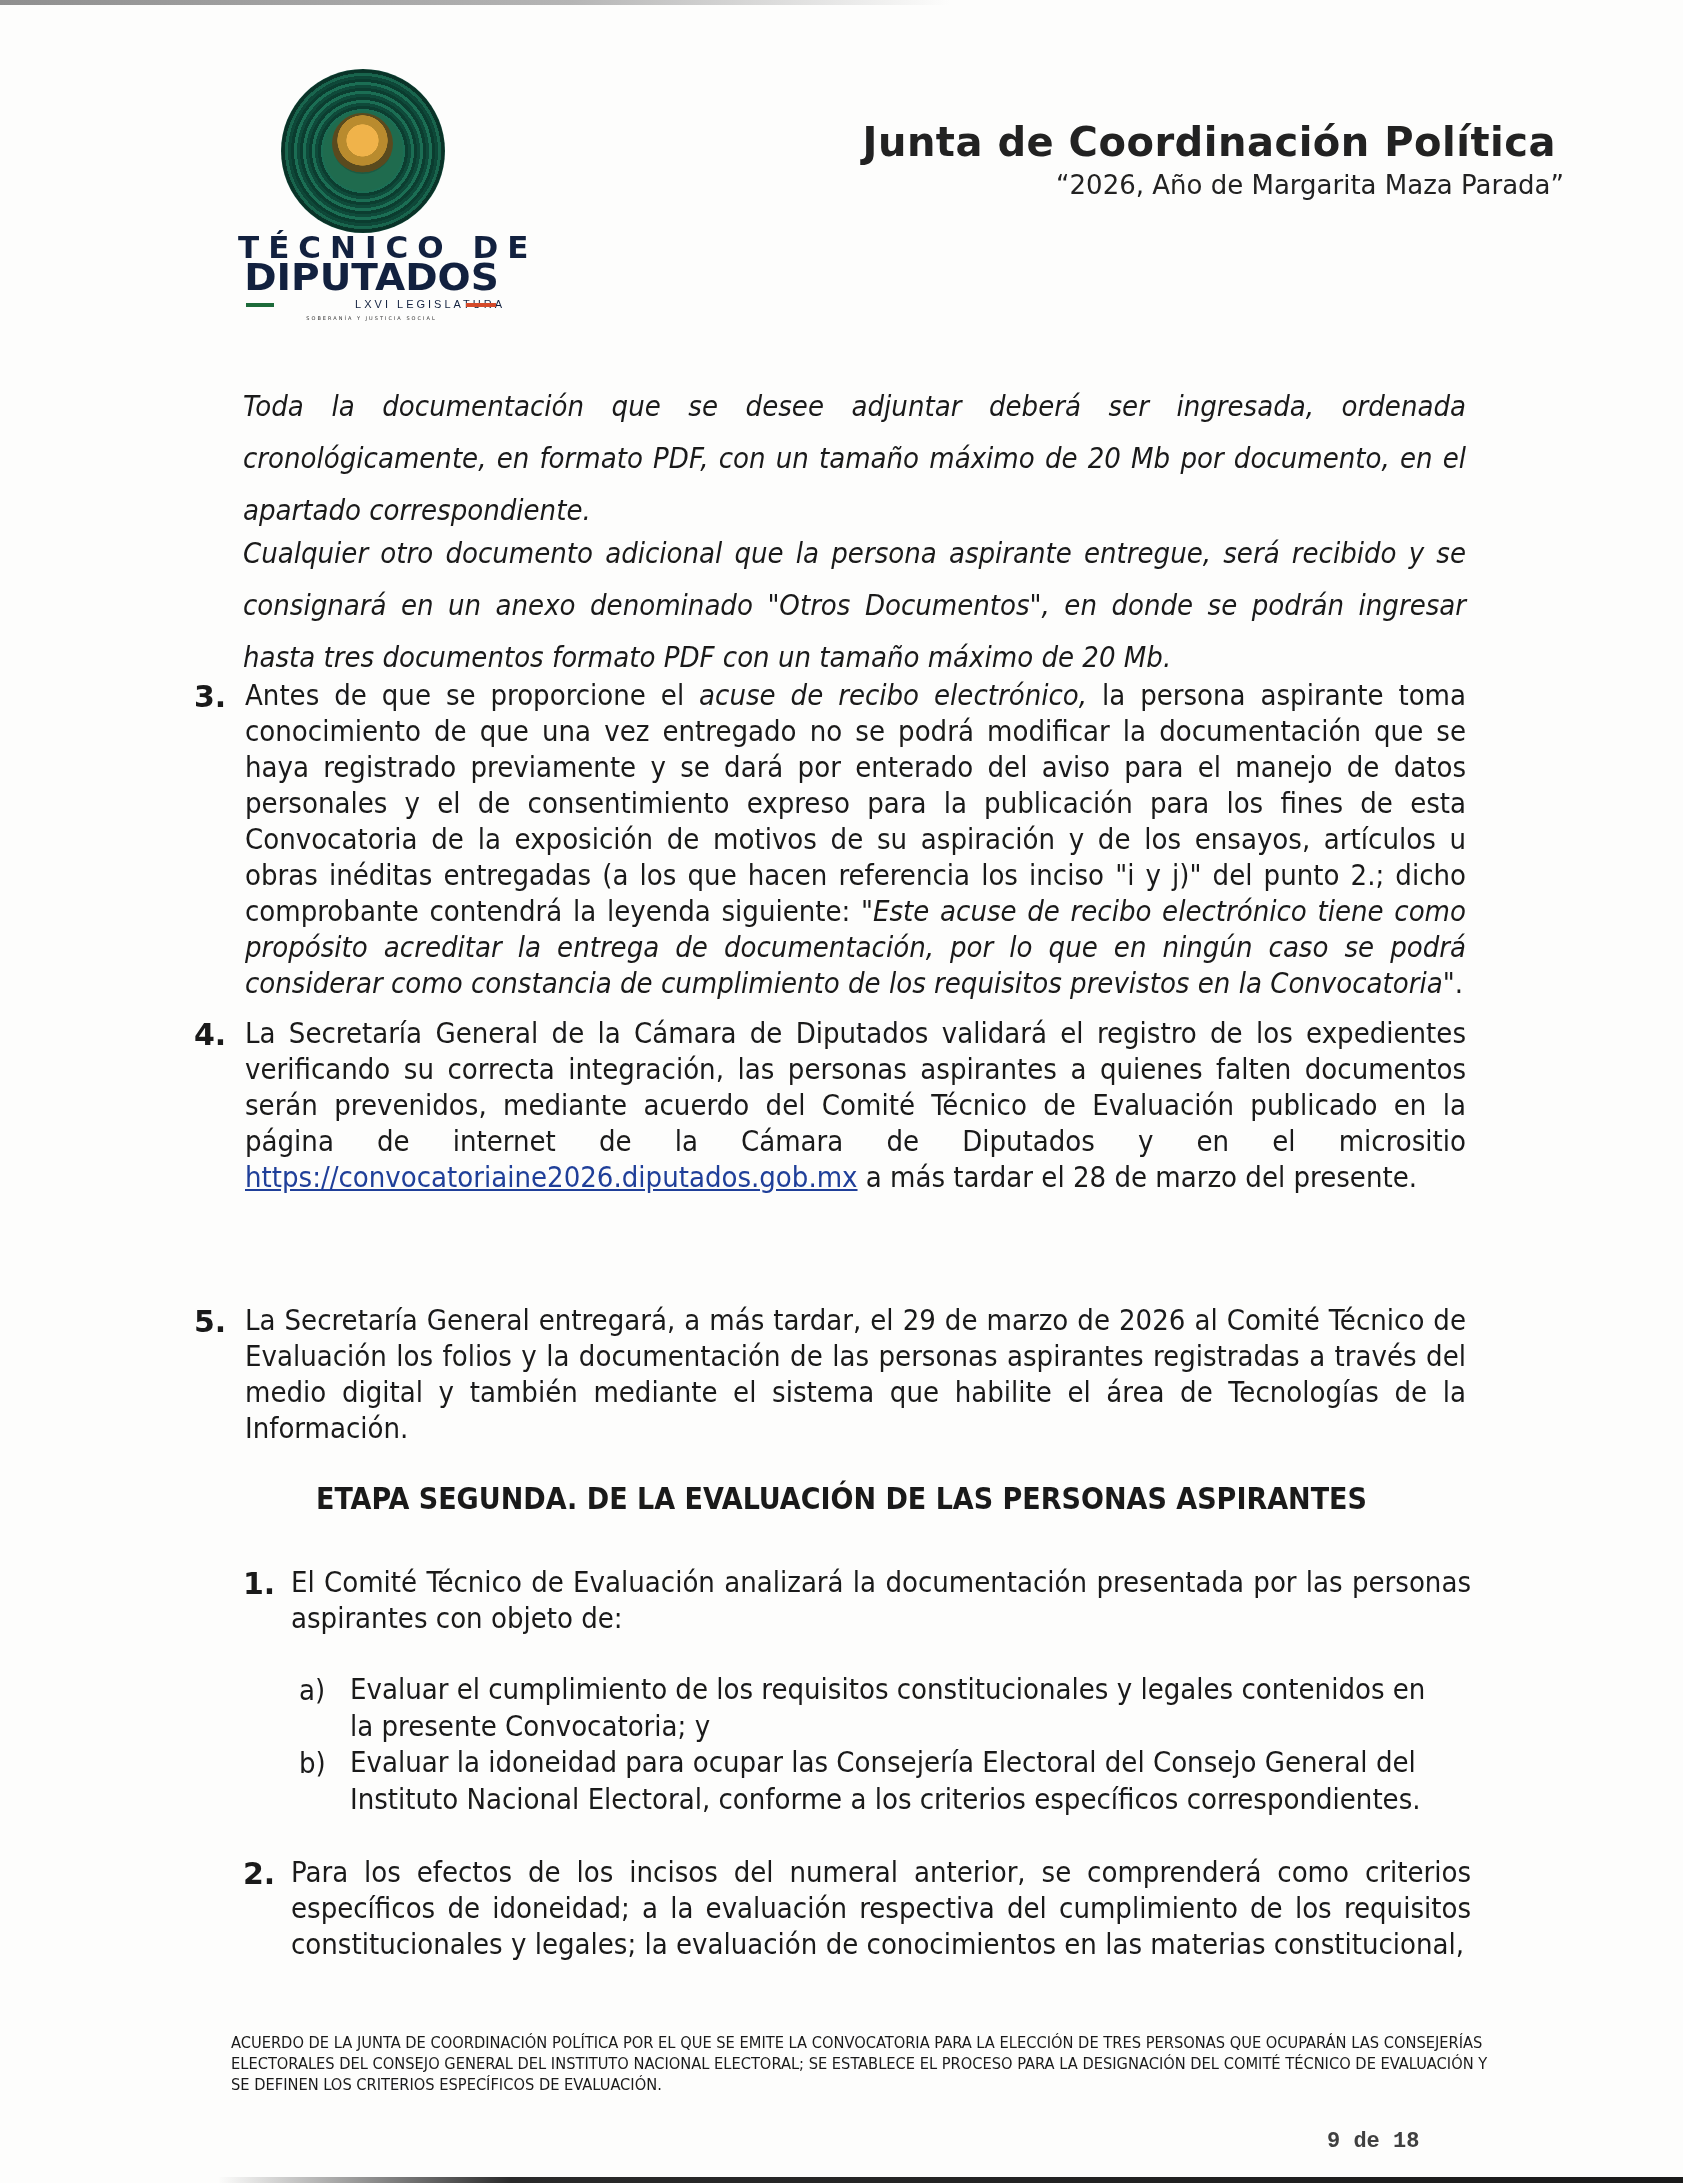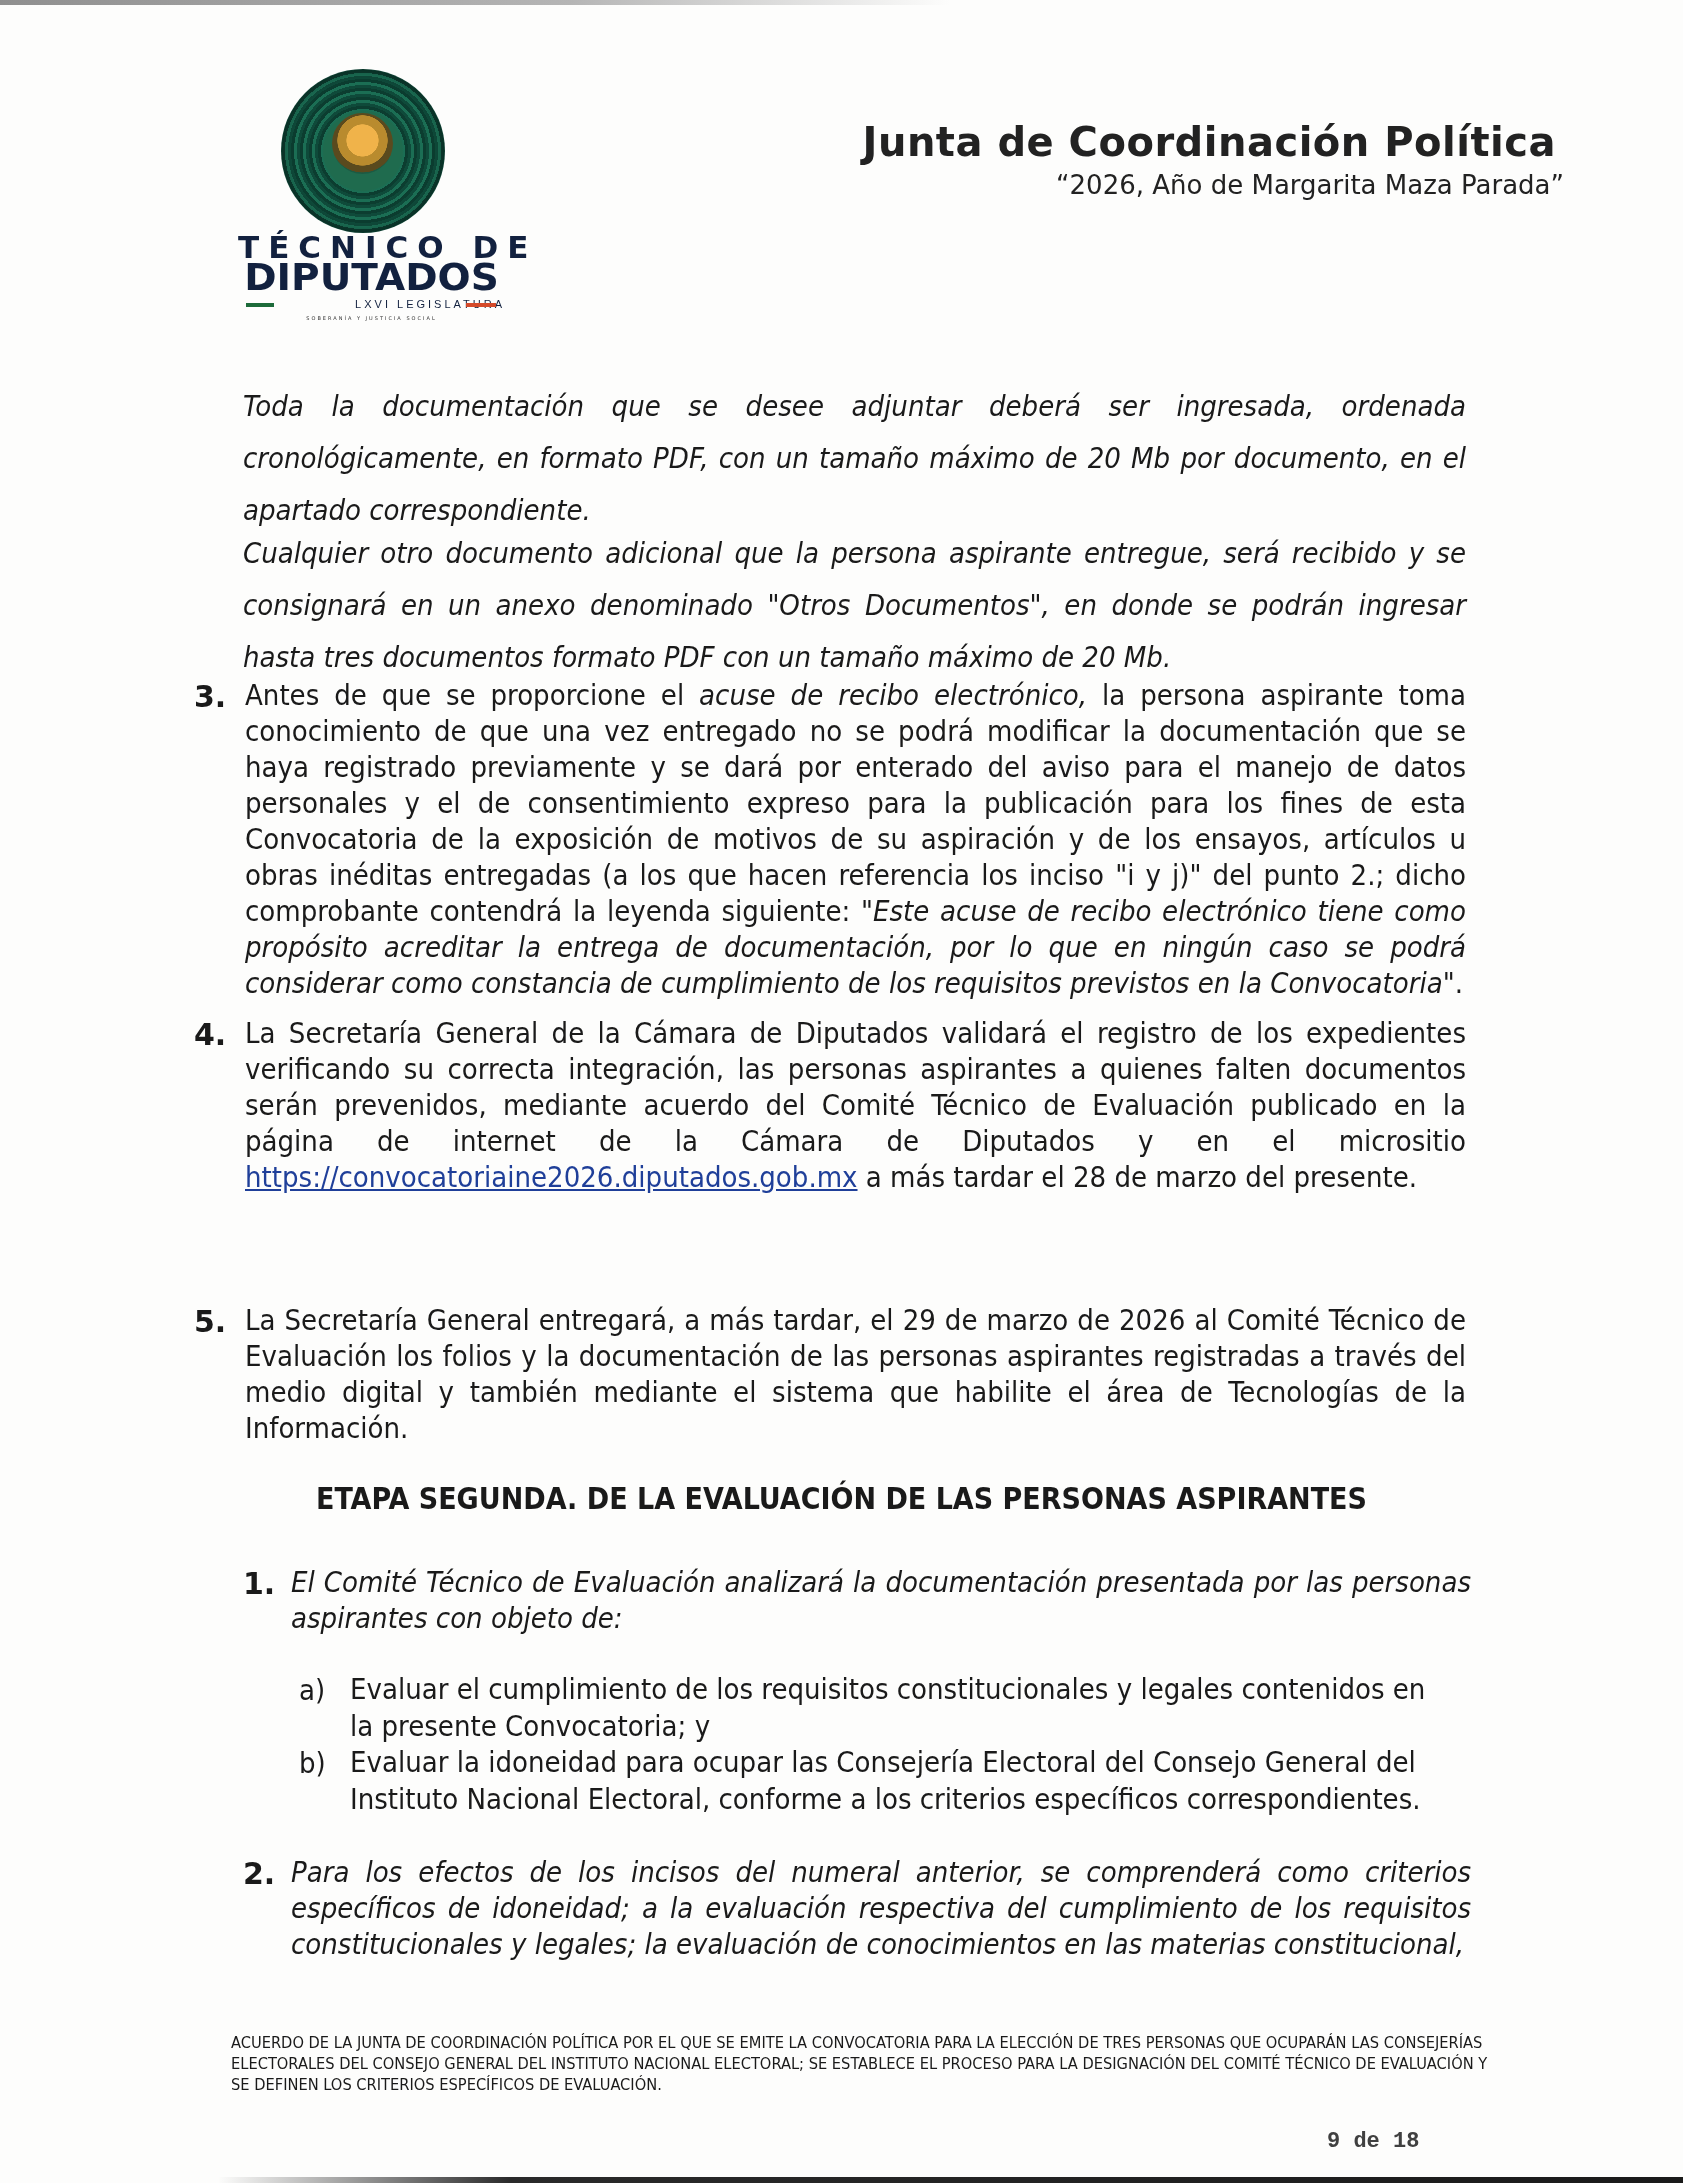--- a/index.html
+++ b/index.html
@@ -73,21 +73,21 @@
   .num {
     position: absolute; font-weight: bold; font-size: 30px;
     font-family: "DejaVu Sans", sans-serif;
   }
   .item {
     position: absolute; left: 245px; width: 1221px;
     font-size: 29px; line-height: 36px; text-align: justify;
   }
   .item2 {
     position: absolute; left: 291px; width: 1180px;
-    font-size: 29px; line-height: 36px; text-align: justify; font-style: italic;
+    font-size: 29px; line-height: 36px; text-align: justify;
   }
   .sub-letter { position: absolute; font-size: 29px; }
   .subitem {
     position: absolute; left: 350px; width: 1089px;
     font-size: 29px; line-height: 37px; text-align: left;
   }
   .heading {
     position: absolute; left: 0; width: 1683px; top: 1481px; text-align: center;
     font-size: 30px; font-weight: bold; letter-spacing: 0px;
     font-family: "DejaVu Sans Condensed", "Liberation Sans", sans-serif;

